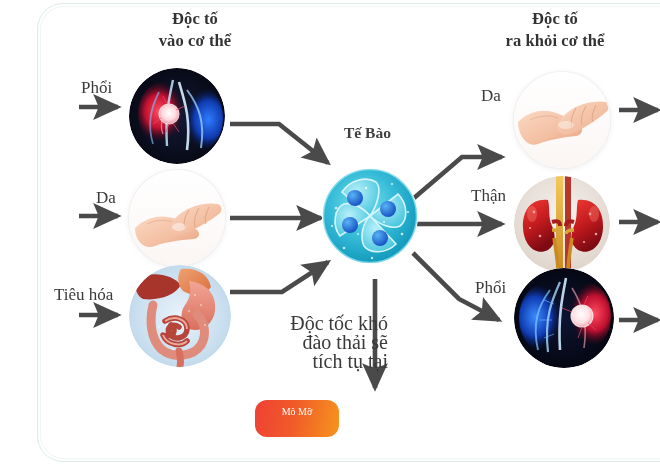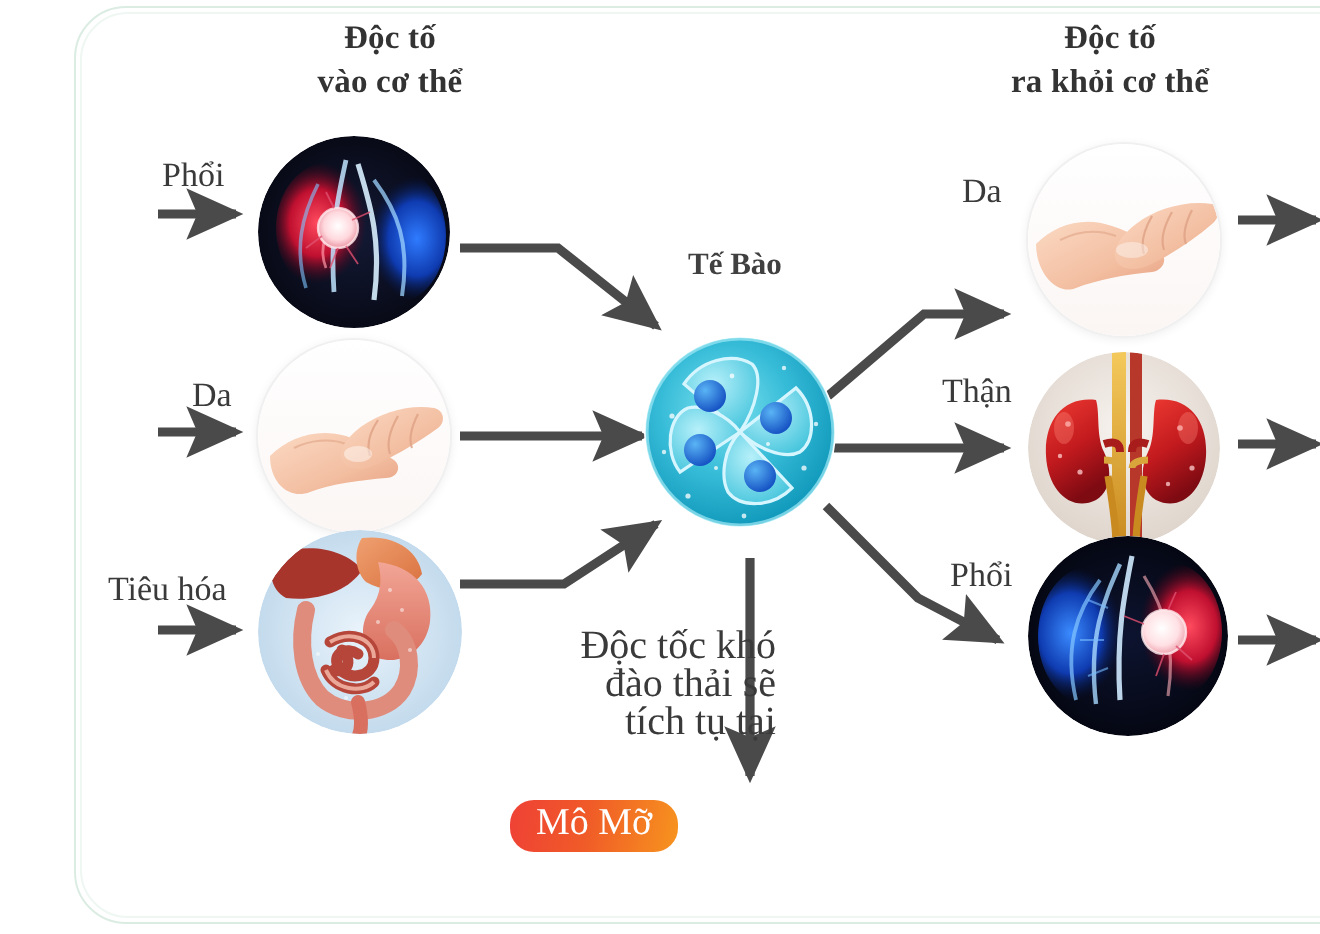--- a/index.html
+++ b/index.html
@@ -82,25 +82,25 @@
   }
   .circ > svg { display: block; }
 
   .soft-ring {
     box-shadow: 0 0 0 1px #f0f0f0, 0 1px 6px rgba(0,0,0,.09);
   }
 
   
   .pill {
     position: absolute;
-    height: 26px;
+    height: 37px;
     line-height: 23px;
     border-radius: 12px;
     color: #ffffff;
-    font-size: 19px;
+    font-size: 10px;
     text-align: center;
     background: linear-gradient(100deg, #ef4136 0%, #f05a28 45%, #f7941e 100%);
     white-space: nowrap;
     box-sizing: border-box;
   }
 
   svg.arrows {
     position: absolute;
     left: 0; top: 0;
     width: 660px; height: 467px;

